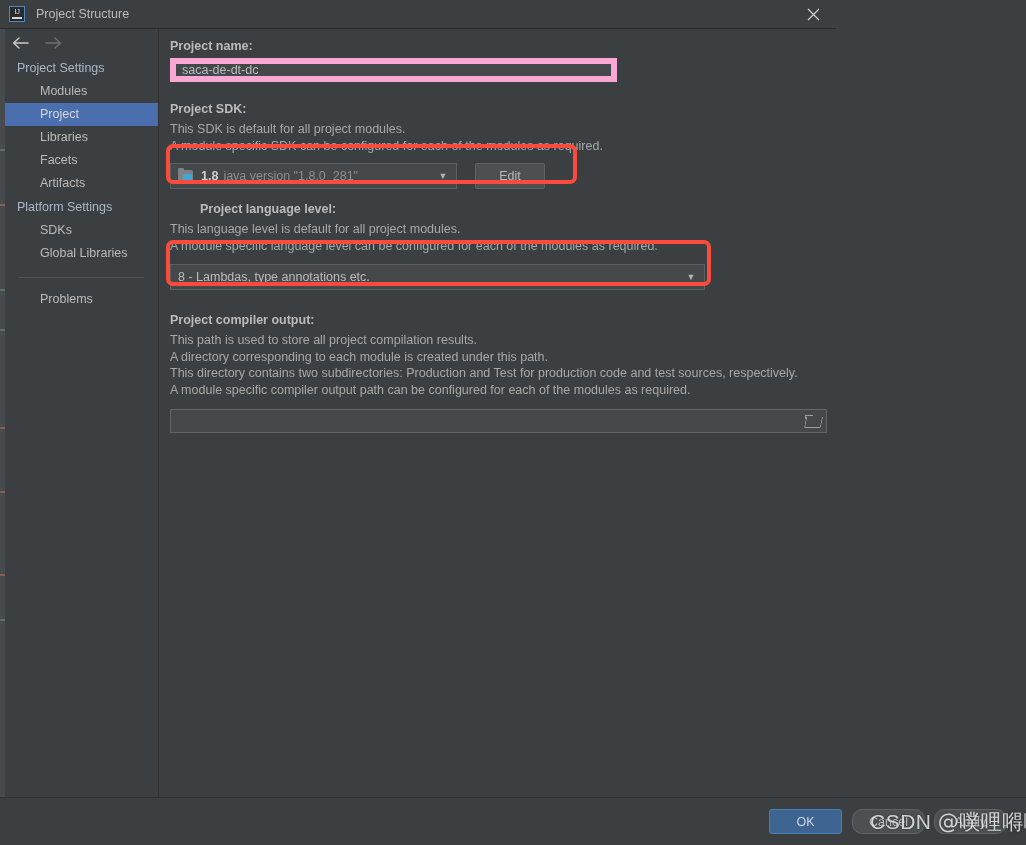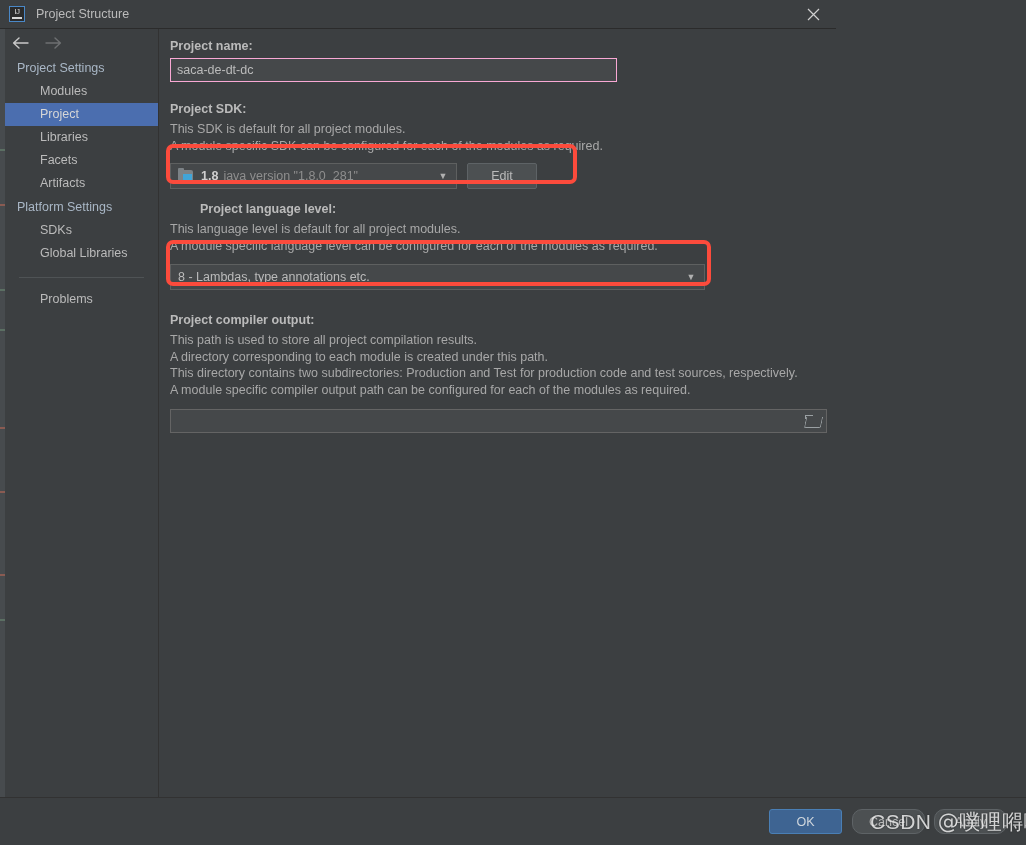--- a/index.html
+++ b/index.html
@@ -154,21 +154,21 @@
   .desc {
     font-size: 12.5px;
     color: #a8a8a8;
     line-height: 16.5px;
     white-space: nowrap;
   }
 
   .textfield {
     height: 24px;
     background: #45484a;
-    border: 1px solid #f9a8d4;
+    border: 6px solid #f9a8d4;
     display: flex;
     align-items: center;
     padding: 0 6px;
     font-size: 12.5px;
     color: #bbbbbb;
   }
   #project-name-field { width: 447px; margin-bottom: 20px; }
 
   .combo {
     height: 26px;
@@ -238,21 +238,21 @@
     border-radius: 2px;
     color: #bbbbbb;
     font-size: 12.5px;
     display: flex;
     align-items: center;
     justify-content: center;
     padding: 0 14px;
     white-space: nowrap;
   }
 
-  .sdk-row { display: flex; align-items: center; gap: 10px; }
+  .sdk-row { display: flex; align-items: center; gap: 18px; }
   #sdk-combo { width: 287px; }
   #lang-combo { width: 535px; }
 
   .path-field {
     width: 657px;
     height: 24px;
     background: #45484a;
     border: 1px solid #646464;
     display: flex;
     align-items: center;

